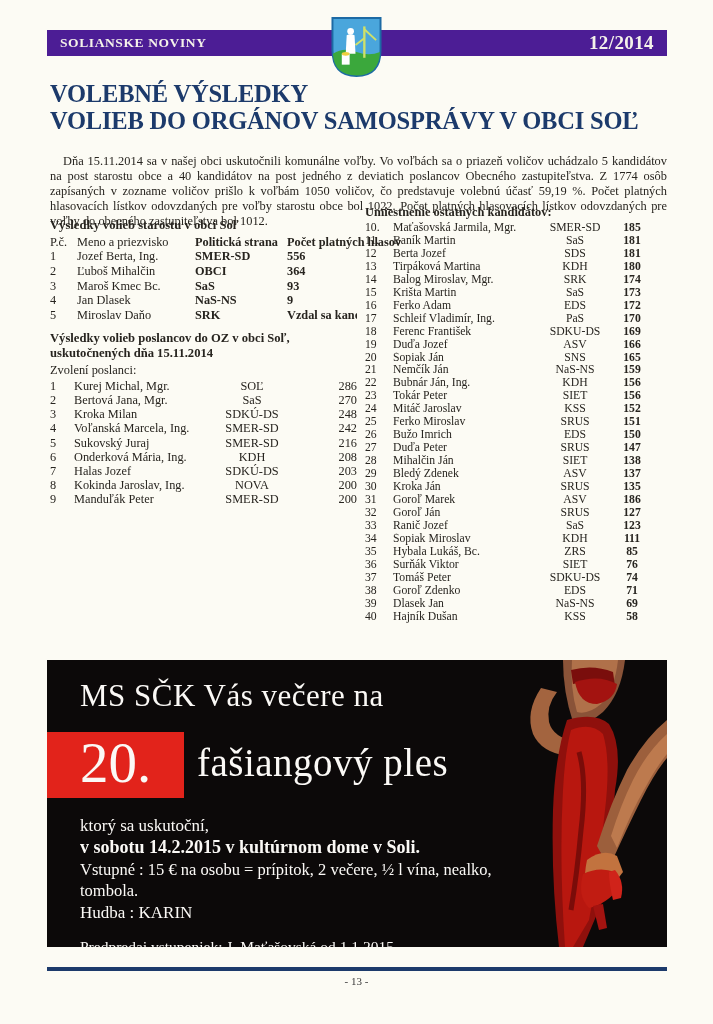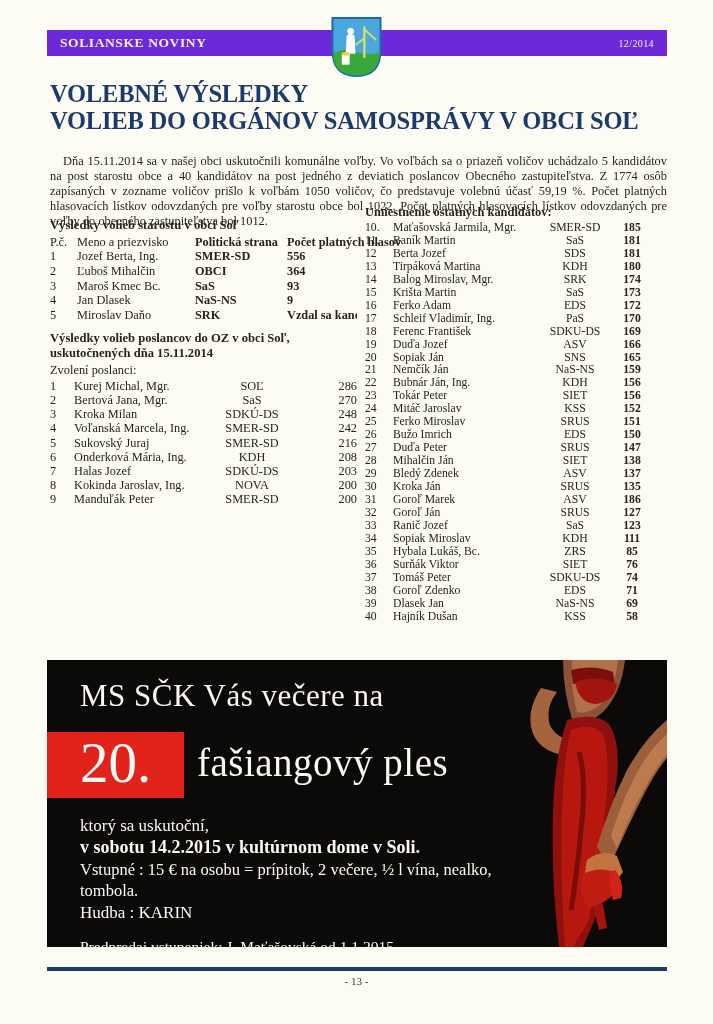--- a/index.html
+++ b/index.html
@@ -4,25 +4,25 @@
 <style>
   html,body{margin:0;padding:0;}
   .page{
     position:relative; width:713px; height:1024px;
     background:#fcfbf4; overflow:hidden;
     font-family:"Liberation Serif", serif; color:#27241f;
   }
   
   .masthead-bar{
     position:absolute; left:47px; top:30px; width:620px; height:26px;
-    background:#6d28d9; display:flex; align-items:center;
+    background:#4c1d95; display:flex; align-items:center;
     justify-content:space-between; padding:0 13px; box-sizing:border-box;
   }
   .masthead-title{color:#f5f2ea; font-weight:bold; font-size:13.5px; letter-spacing:.6px;}
-  .masthead-issue{color:#f5f2ea; font-weight:normal; font-size:10px; letter-spacing:.4px;}
+  .masthead-issue{color:#f5f2ea; font-weight:bold; font-size:19px; letter-spacing:.4px;}
   .crest{position:absolute; left:331px; top:16px; width:51px; height:62px; z-index:3;}
   
   .page-title{
     position:absolute; left:50px; top:81px; width:620px;
     color:#1c3a6b; font-weight:bold; font-size:24.5px; line-height:1.1;
     letter-spacing:-0.2px;
   }
   
   .intro{
     position:absolute; left:50px; top:142px; width:617px;

